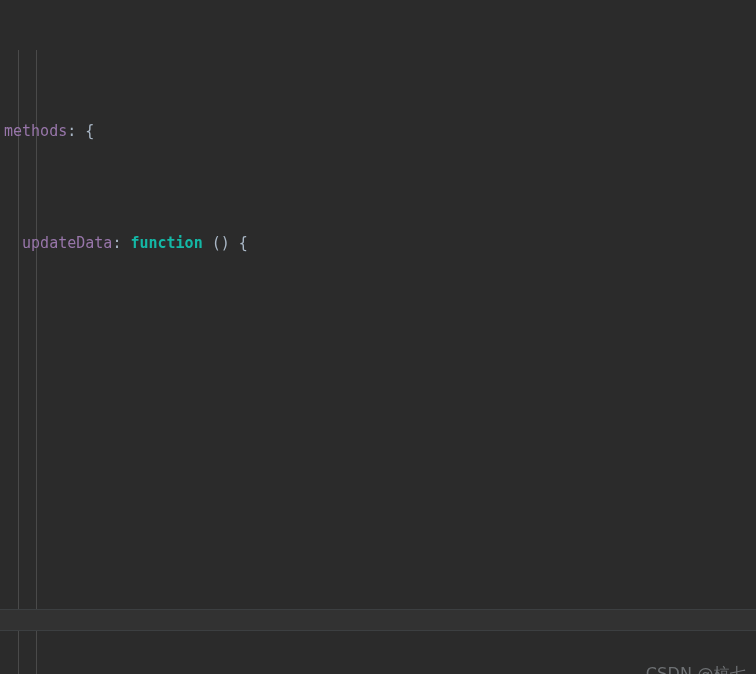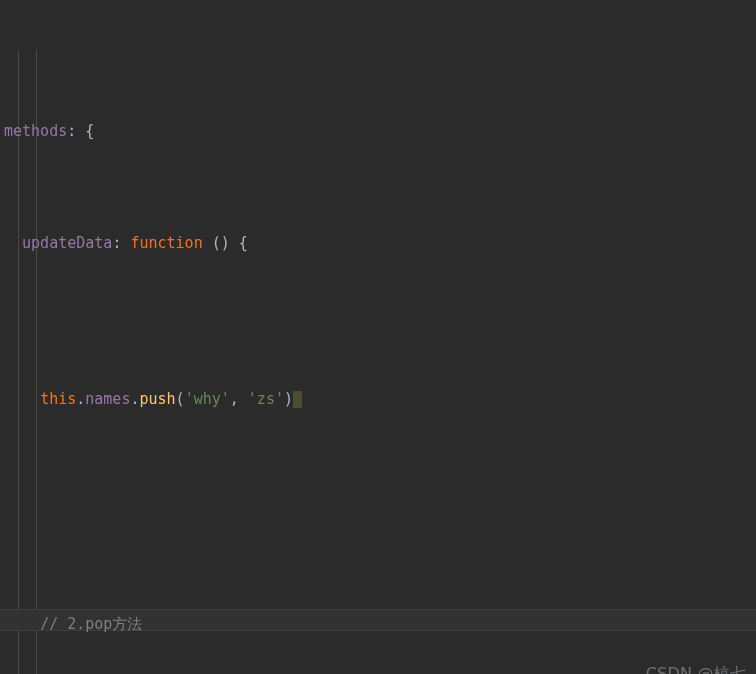--- a/index.html
+++ b/index.html
@@ -47,21 +47,21 @@
     padding: 2px 0 0 0;
     white-space: pre;
   }
   .line {
     height: 22.4px;
     padding-left: 4px;
     white-space: pre;
     position: relative;
   }
   
-  .kw       { color: #f97316; font-weight: normal; }   
+  .kw       { color: #14b8a6; font-weight: bold; }   
   .prop     { color: #9876aa; }                       
   .fn       { color: #ffc66d; }                       
   .str      { color: #6a8759; }                       
   .cmt      { color: #808080; }                       
   .punct    { color: #a9b7c6; }                       
   .plain    { color: #a9b7c6; }
   .squiggle {
     text-decoration-style: wavy;
     text-decoration-color: #6a8759;
     text-underline-offset: 2px;
@@ -99,27 +99,25 @@
 
     
     <div class="line"><span class="prop">methods</span><span class="punct">:</span><span class="plain"> </span><span class="punct">{</span></div>
 
     
     <div class="line"><span class="plain">  </span><span class="prop squiggle">updateData</span><span class="punct">:</span><span class="plain"> </span><span class="kw">function</span><span class="plain"> </span><span class="punct">()</span><span class="plain"> </span><span class="punct">{</span></div>
 
     
 
     
-    <div class="line"><span class="plain">    </span><span class="kw">this</span><span class="punct">.</span><span class="prop">names</span><span class="punct">.</span><span class="fn">push</span><span class="punct">(</span><span class="str">'why'</span><span class="punct">, </span><span class="str">'zs'</span><span class="punct">)</span><span class="block-caret"></span></div>
 
     
     <div class="line"></div>
 
     
-    <div class="line"><span class="plain">    </span><span class="cmt">// 2.pop方法</span></div>
 
     
     
 
     
     
 
     
     
 

